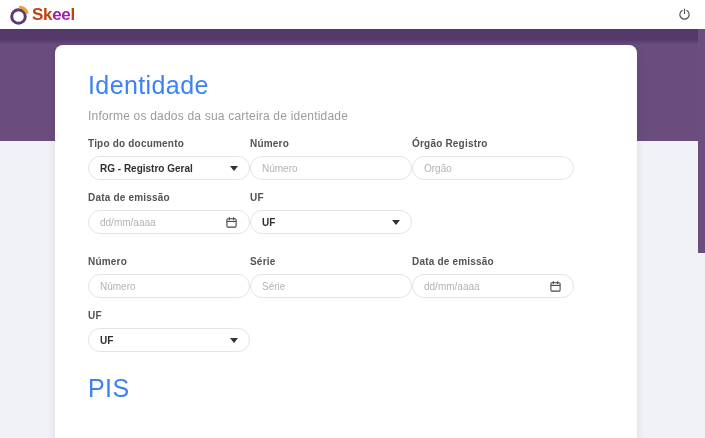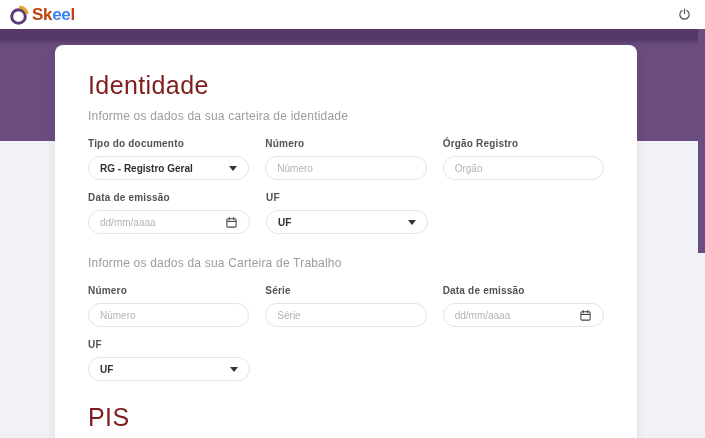--- a/index.html
+++ b/index.html
@@ -14,21 +14,21 @@
   .topbar {
     position: absolute; top: 0; left: 0; right: 0; height: 29px;
     background: #ffffff;
     display: flex; align-items: center; justify-content: space-between;
     padding: 0 10px 0 8px;
     z-index: 5;
   }
   .logo { display: flex; align-items: center; gap: 2px; }
   .logo-text { font-size: 17px; font-weight: 700; letter-spacing: -0.3px; line-height: 1; }
   .logo-p1, .logo-p3 { color: #c2410c; }
-  .logo-p2 { color: #3b82f6; }
+  .logo-p2 { color: #a21caf; }
   .power-btn {
     background: none; border: none; cursor: pointer;
     width: 22px; height: 22px; display: flex; align-items: center; justify-content: center;
   }
 
   
   .hero {
     position: absolute; top: 29px; left: 0; right: 0; height: 112px;
     background: linear-gradient(to bottom, #55386a 0%, #55386a 9%, #6a4c7f 14%, #6a4c7f 100%);
     z-index: 1;
@@ -47,29 +47,29 @@
   
   .card {
     position: absolute; top: 45px; left: 55px; width: 582px; height: 560px;
     background: #ffffff; border-radius: 8px;
     box-shadow: 0 2px 10px rgba(40, 20, 60, 0.10);
     z-index: 2;
     padding: 26px 33px 0 33px;
   }
 
   .section-title {
-    font-size: 25px; font-weight: 400; color: #7f1d1d; letter-spacing: 0.4px;
+    font-size: 25px; font-weight: 400; color: #3b82f6; letter-spacing: 0.4px;
     margin-bottom: 9px;
   }
   .section-subtitle {
     font-size: 12px; color: #9c9c9c; letter-spacing: 0.2px;
     margin-bottom: 15px;
   }
 
-  .row { display: flex; gap: 16px; margin-bottom: 12px; }
+  .row { display: flex; margin-bottom: 12px; }
   .field { width: 162px; }
   .field-label {
     font-size: 10px; font-weight: 700; color: #535353; letter-spacing: 0.2px;
     margin-bottom: 7px;
   }
   .control {
     height: 24px; width: 100%;
     border: 1px solid #e4e4e4; border-radius: 12px;
     background: #fff;
     display: flex; align-items: center; justify-content: space-between;
@@ -169,21 +169,20 @@
       <div class="field-label">UF</div>
       <div class="control select-control">
         <span class="select-value">UF</span>
         <span class="caret"></span>
       </div>
     </div>
   </div>
 
   <div class="section-gap"></div>
 
-  <div class="section-subtitle">Informe os dados da sua Carteira de Trabalho</div>
 
   <div class="row">
     <div class="field">
       <div class="field-label">Número</div>
       <div class="control">
         <input type="text" placeholder="Número" style="">
       </div>
     </div>
     <div class="field">
       <div class="field-label">Série</div>

